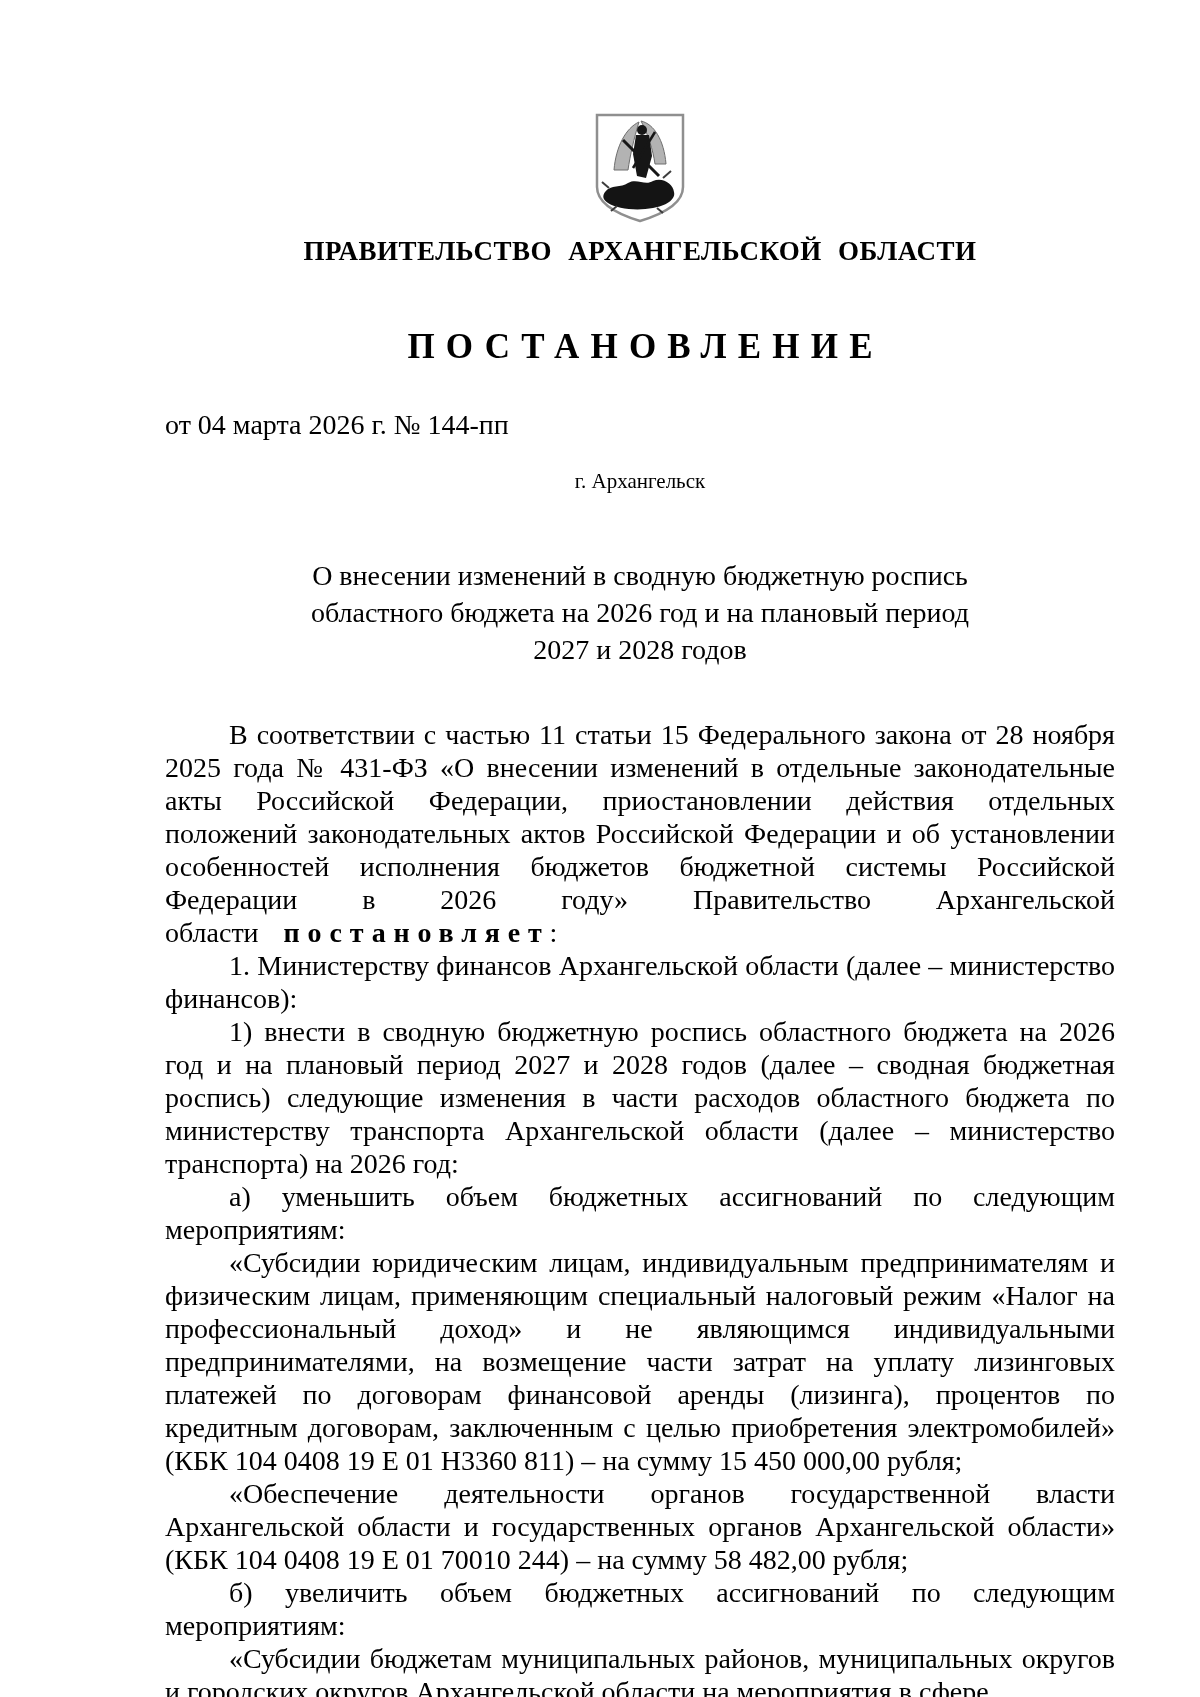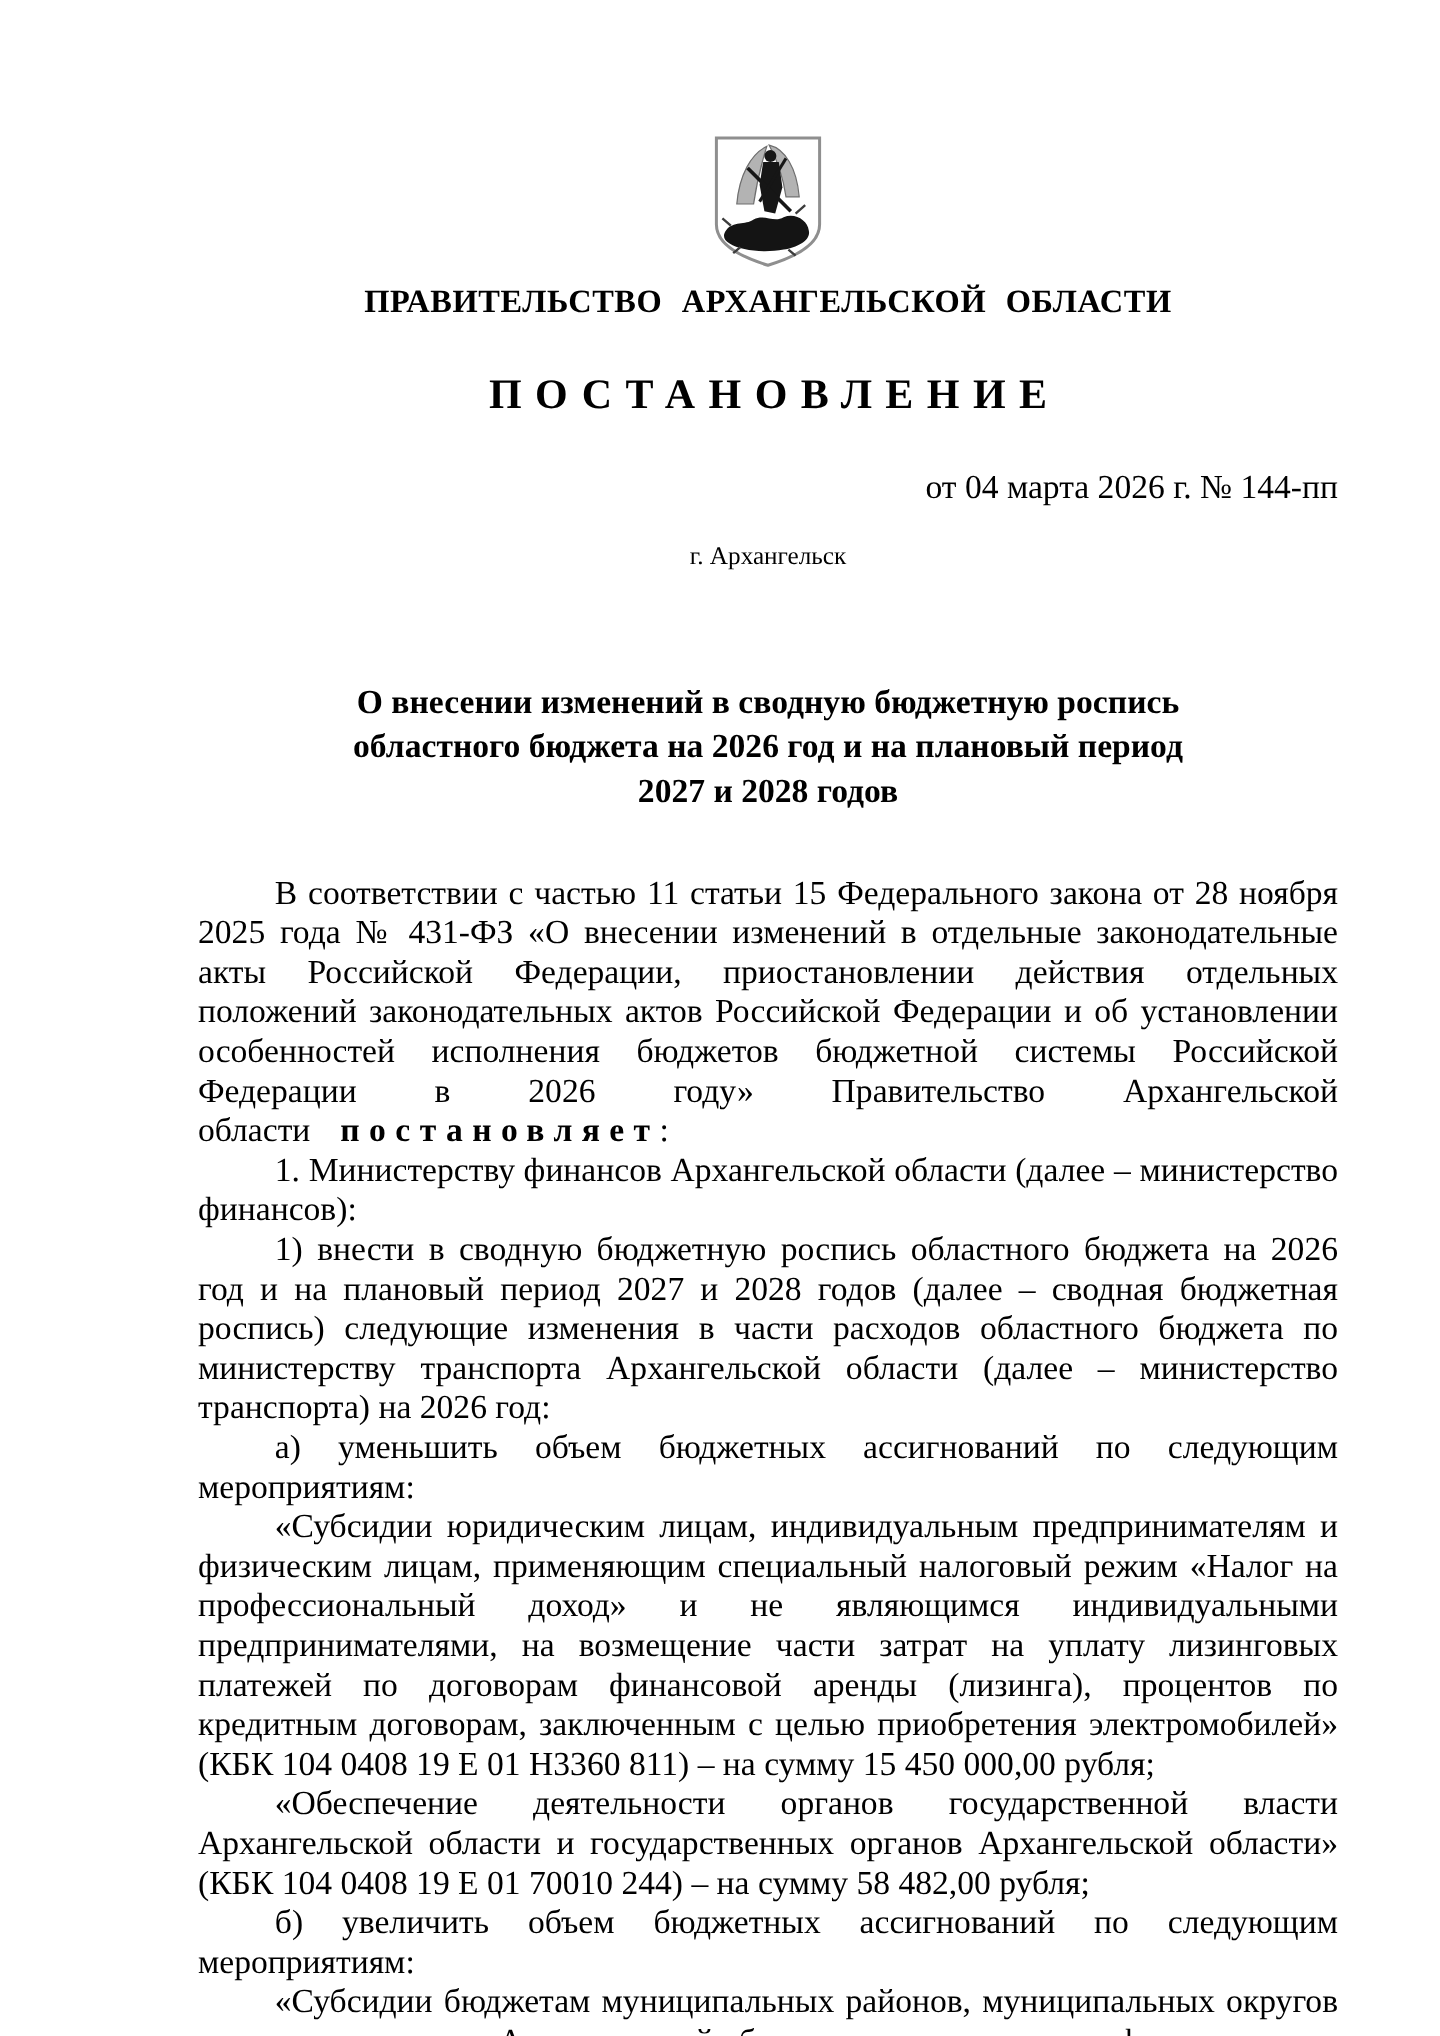--- a/index.html
+++ b/index.html
@@ -30,44 +30,44 @@
   .authority {
     margin-top: 12px;
     text-align: center;
     font-weight: bold;
     font-size: 27px;
     line-height: 31px;
     word-spacing: 9px;
     letter-spacing: 0.5px;
   }
   .doc-type {
-    margin-top: 42px;
+    margin-top: 60px;
     text-align: center;
     font-weight: bold;
     font-size: 35px;
     line-height: 40px;
     letter-spacing: 0.32em;
     text-indent: 0.32em; 
   }
   .date-line {
     margin-top: 42px;
-    text-align: right;
+    text-align: left;
     font-size: 28px;
     line-height: 32px;
   }
   .city-line {
     margin-top: 28px;
     text-align: center;
     font-size: 21px;
     line-height: 24px;
   }
   .doc-title {
-    margin-top: 92px;
+    margin-top: 64px;
     text-align: center;
-    font-weight: bold;
+    font-weight: normal;
     font-size: 28px;
     line-height: 37px;
   }
   .body-text {
     margin-top: 50px;
     font-size: 28px;
     line-height: 33px;
     text-align: justify;
   }
   .body-text p {

